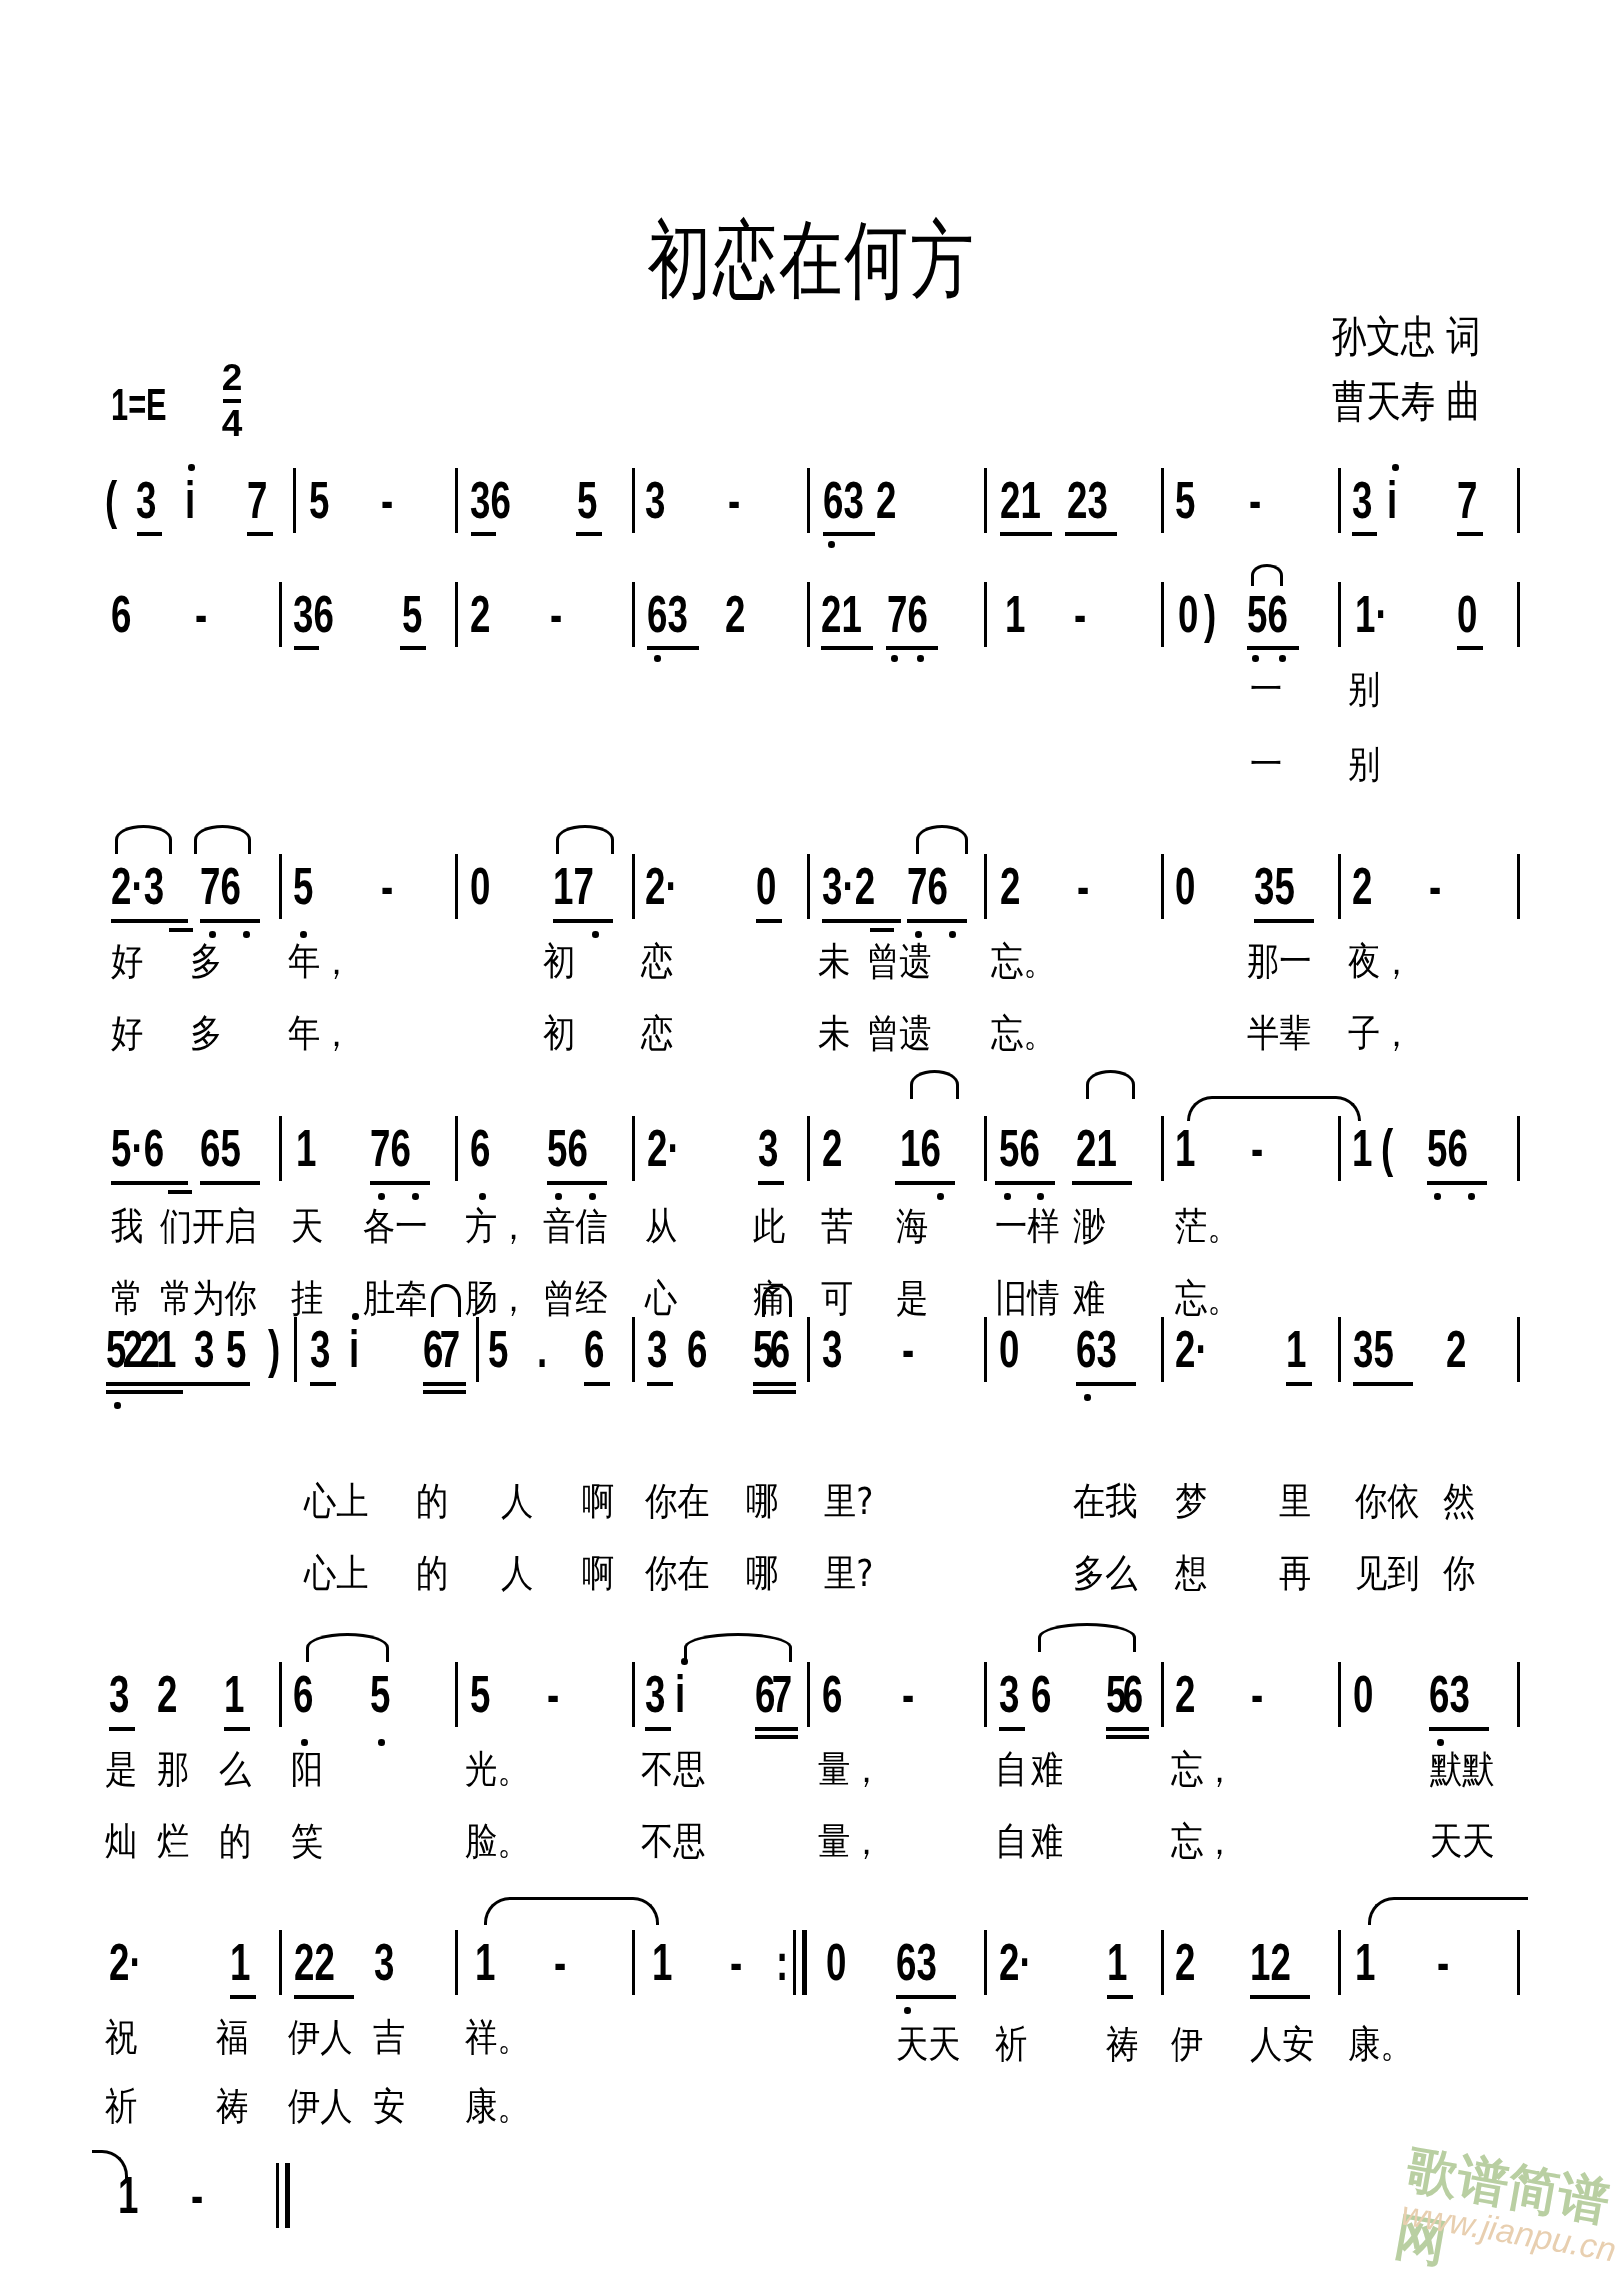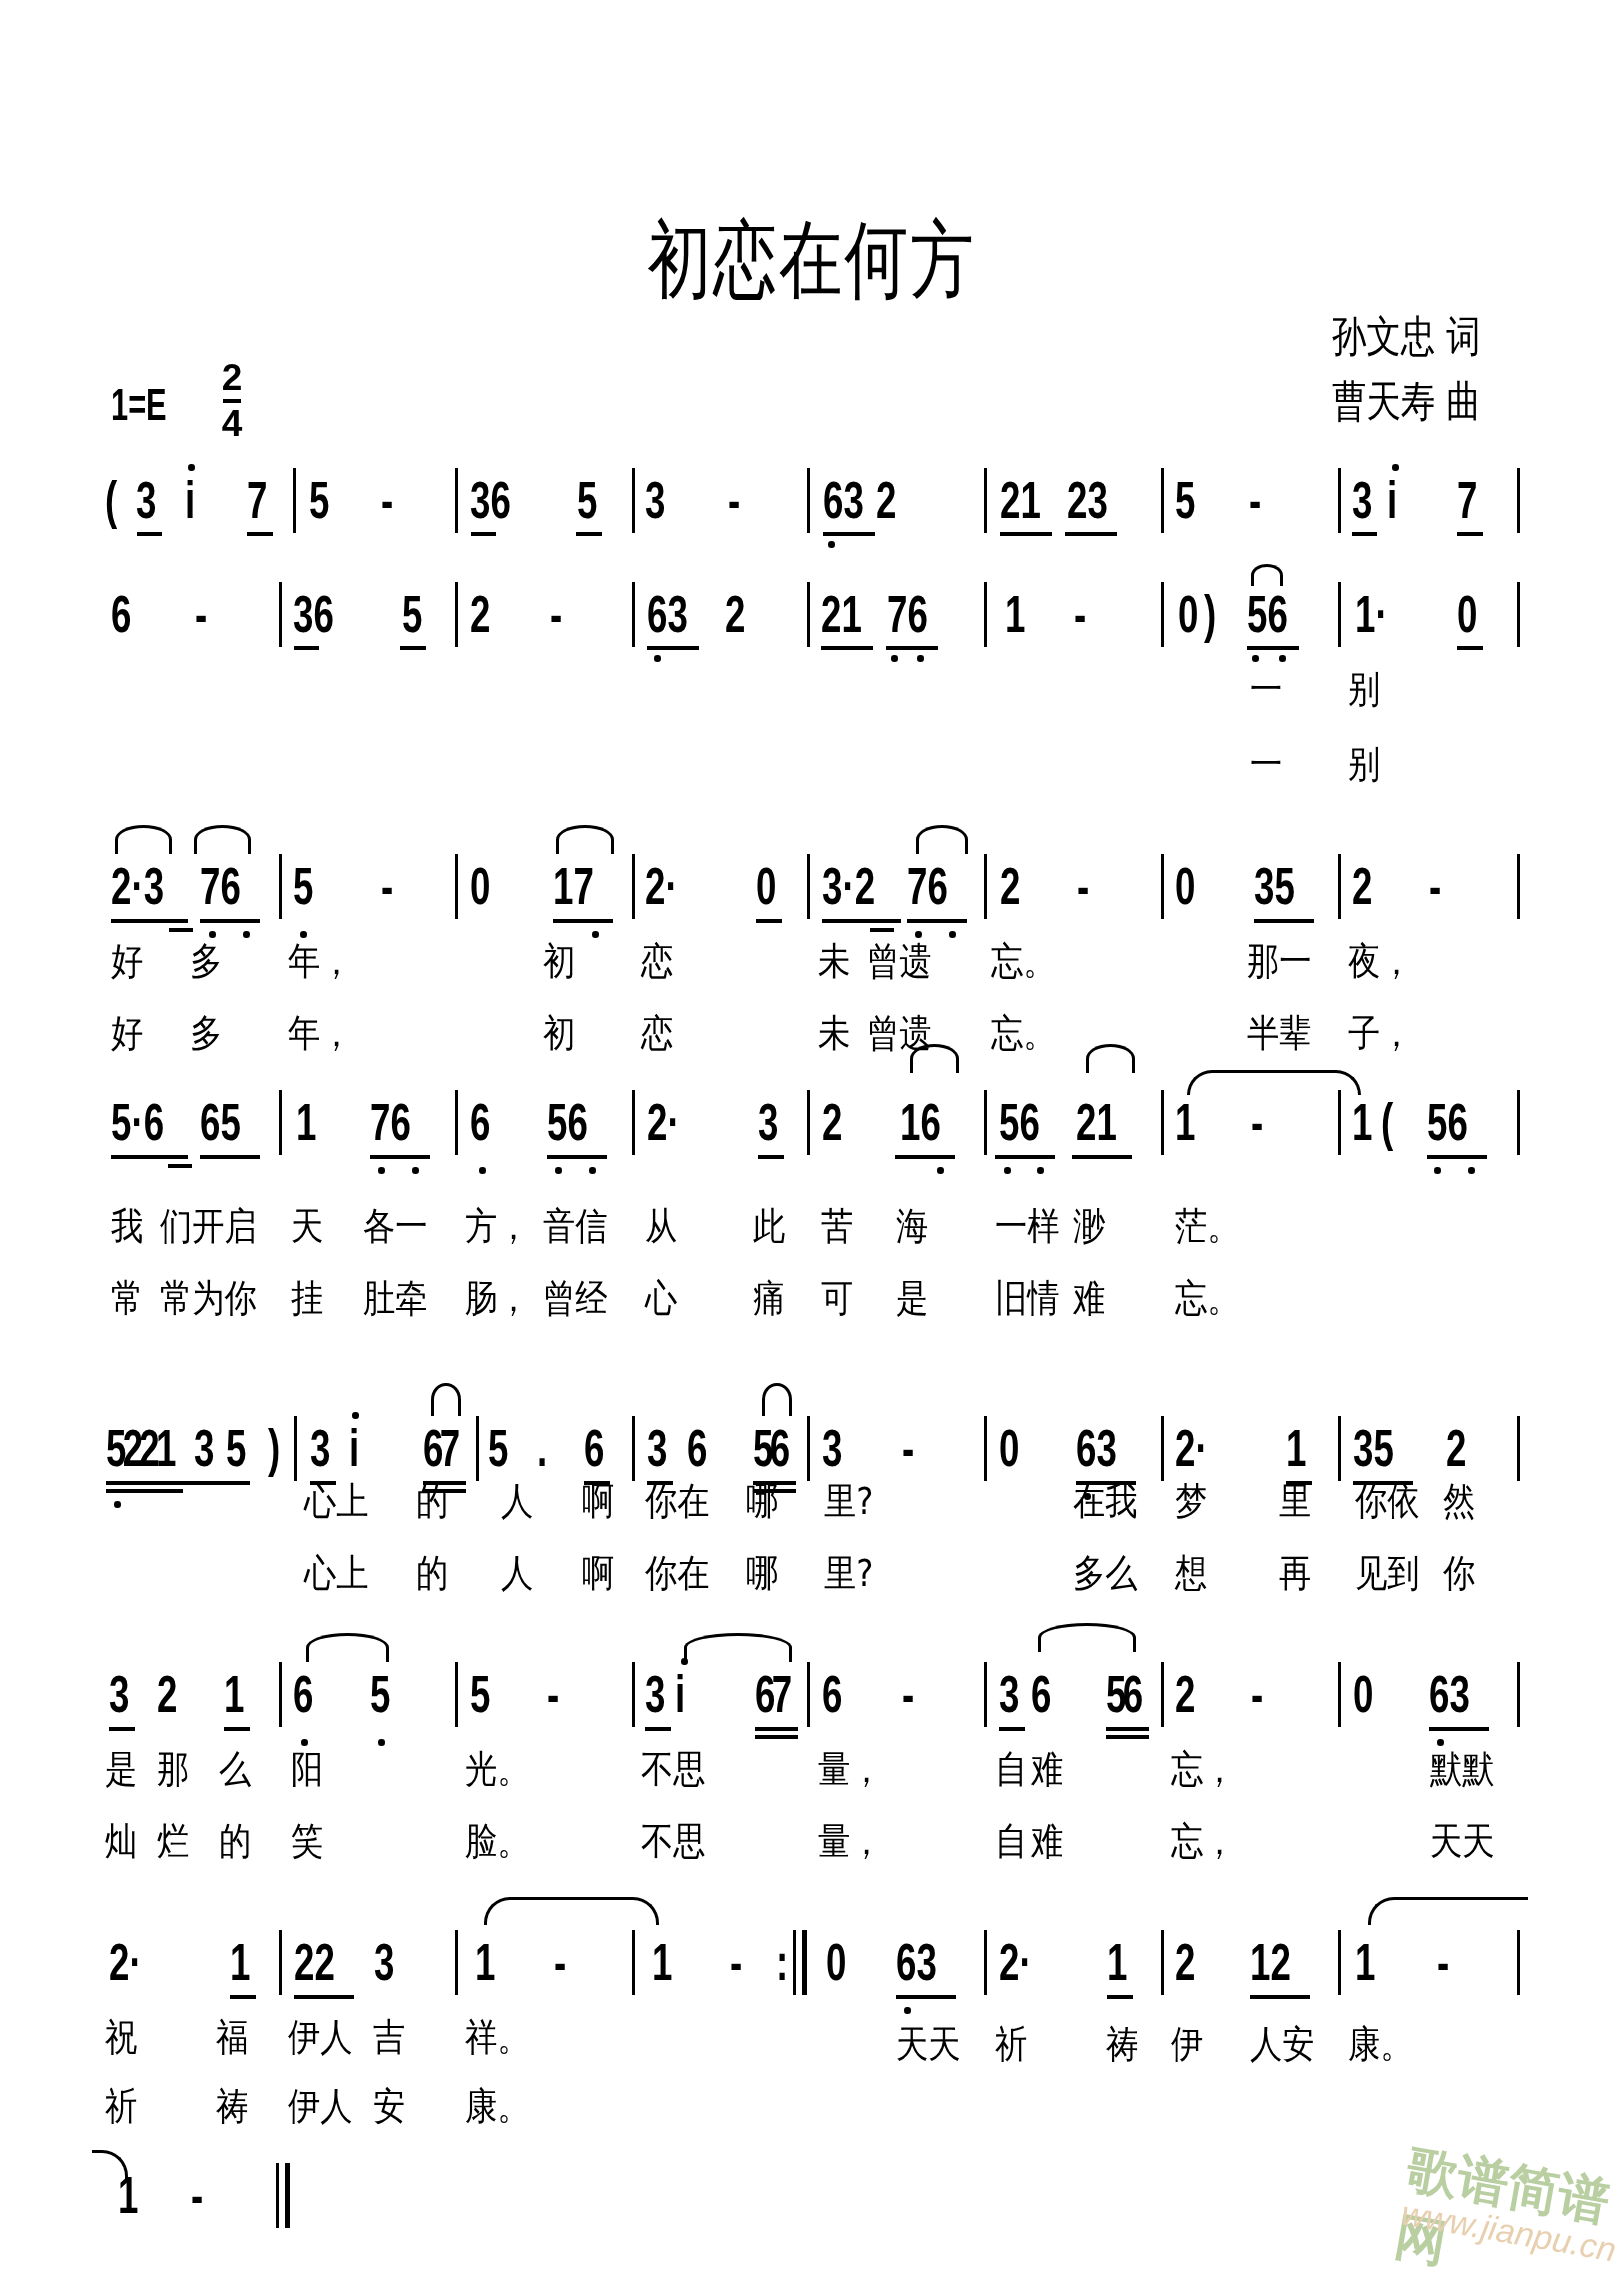--- a/index.html
+++ b/index.html
@@ -189,21 +189,21 @@
   <span class="lyr" style="left:288px;top:1008px;">年，</span>
   <span class="lyr" style="left:543px;top:1008px;">初</span>
   <span class="lyr" style="left:641px;top:1008px;">恋</span>
   <span class="lyr" style="left:818px;top:1008px;">未</span>
   <span class="lyr" style="left:867px;top:1008px;">曾遗</span>
   <span class="lyr" style="left:991px;top:1008px;">忘。</span>
   <span class="lyr" style="left:1247px;top:1008px;">半辈</span>
   <span class="lyr" style="left:1348px;top:1008px;">子，</span>
 </div>
 
-<div class="row" style="top:1090px;">
+<div class="row" style="top:1116px;">
   <span class="tok" style="left:111px;">5·6</span>
   <span class="tok" style="left:200px;">65</span>
   <div class="ul" style="left:111px;top:65px;width:77px;"></div>
   <div class="ul" style="left:168px;top:74px;width:23.6px;"></div>
   <div class="ul" style="left:200px;top:65px;width:60px;"></div>
   <div class="bl" style="left:279px;"></div>
   <span class="tok" style="left:296px;">1</span>
   <span class="tok" style="left:370px;">76</span>
   <div class="ul" style="left:370px;top:65px;width:60px;"></div>
   <div class="dot" style="left:378px;top:77px;"></div>
@@ -270,21 +270,21 @@
   <span class="lyr" style="left:543px;top:1273px;">曾经</span>
   <span class="lyr" style="left:645px;top:1273px;">心</span>
   <span class="lyr" style="left:753px;top:1273px;">痛</span>
   <span class="lyr" style="left:821px;top:1273px;">可</span>
   <span class="lyr" style="left:896px;top:1273px;">是</span>
   <span class="lyr" style="left:995px;top:1273px;">旧情</span>
   <span class="lyr" style="left:1073px;top:1273px;">难</span>
   <span class="lyr" style="left:1175px;top:1273px;">忘。</span>
 </div>
 
-<div class="row" style="top:1416px;">
+<div class="row" style="top:1317px;">
   <span class="tok" style="left:106px;letter-spacing:-5.2px;">5221</span>
   <span class="tok" style="left:194px;">3</span>
   <span class="tok" style="left:226px;">5</span>
   <div class="ul" style="left:106px;top:65px;width:144px;"></div>
   <div class="ul" style="left:106px;top:73px;width:77px;"></div>
   <div class="dot" style="left:114px;top:85px;"></div>
   <span class="tok" style="left:268px;">)</span>
   <div class="bl" style="left:294px;"></div>
   <span class="tok" style="left:310px;">3</span>
   <span class="tok" style="left:349px;">i</span>

